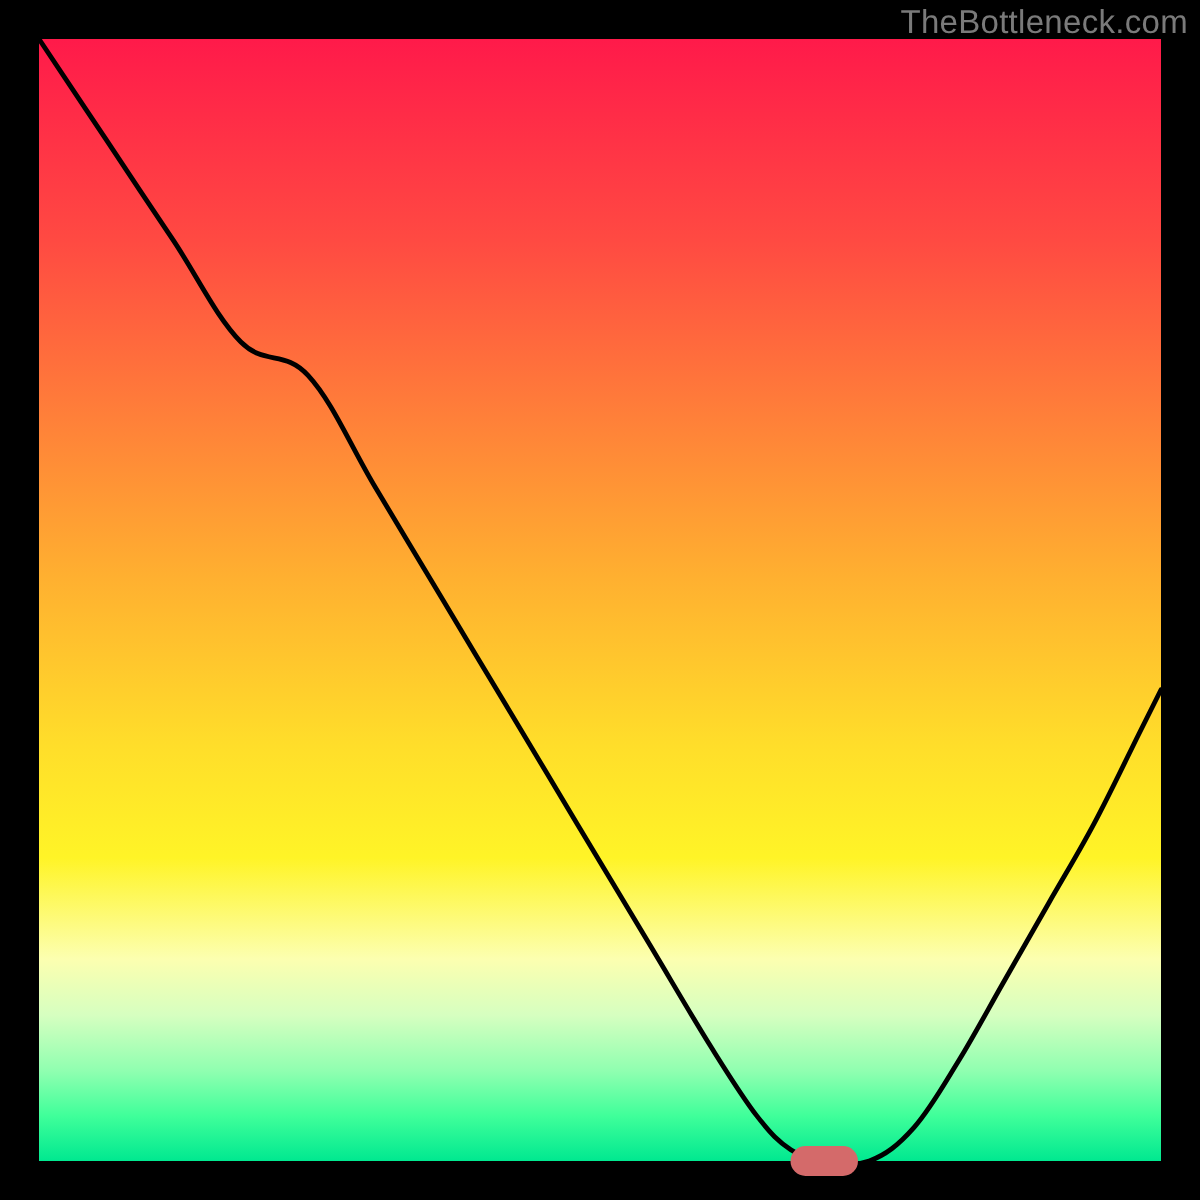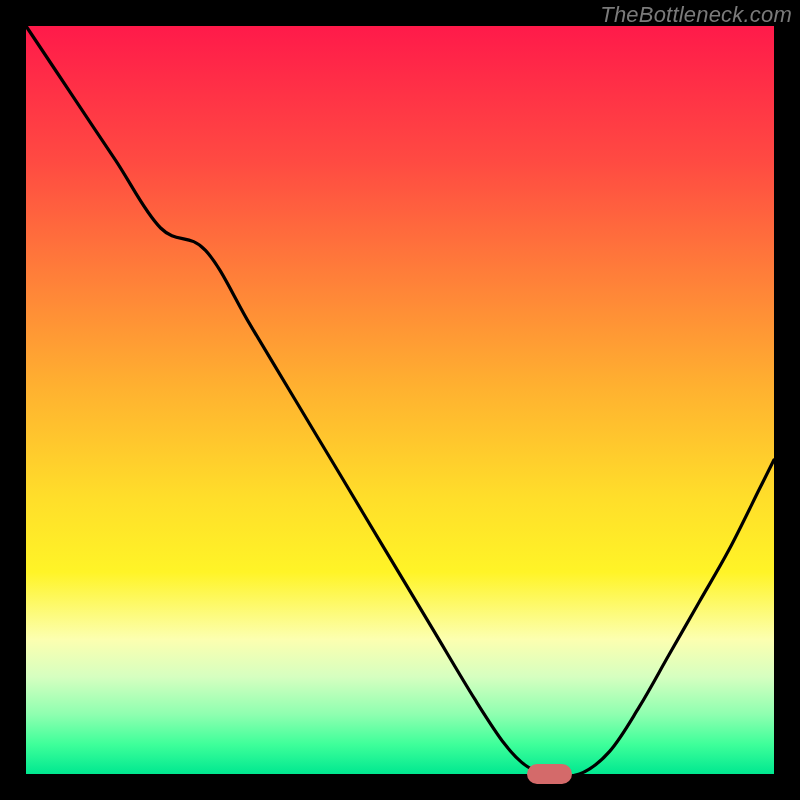--- a/index.html
+++ b/index.html
@@ -10,21 +10,20 @@
     background: #000;
     overflow: hidden;
   }
   .frame {
     position: absolute;
     left: 0;
     top: 0;
     width: 800px;
     height: 800px;
     background: #000;
-    font-style: italic;
   }
   .plot {
     position: absolute;
     left: 26px;
     top: 26px;
     width: 748px;
     height: 748px;
     background: linear-gradient(to bottom,
       #ff1a4a 0%,
       #ff4a42 18%,

